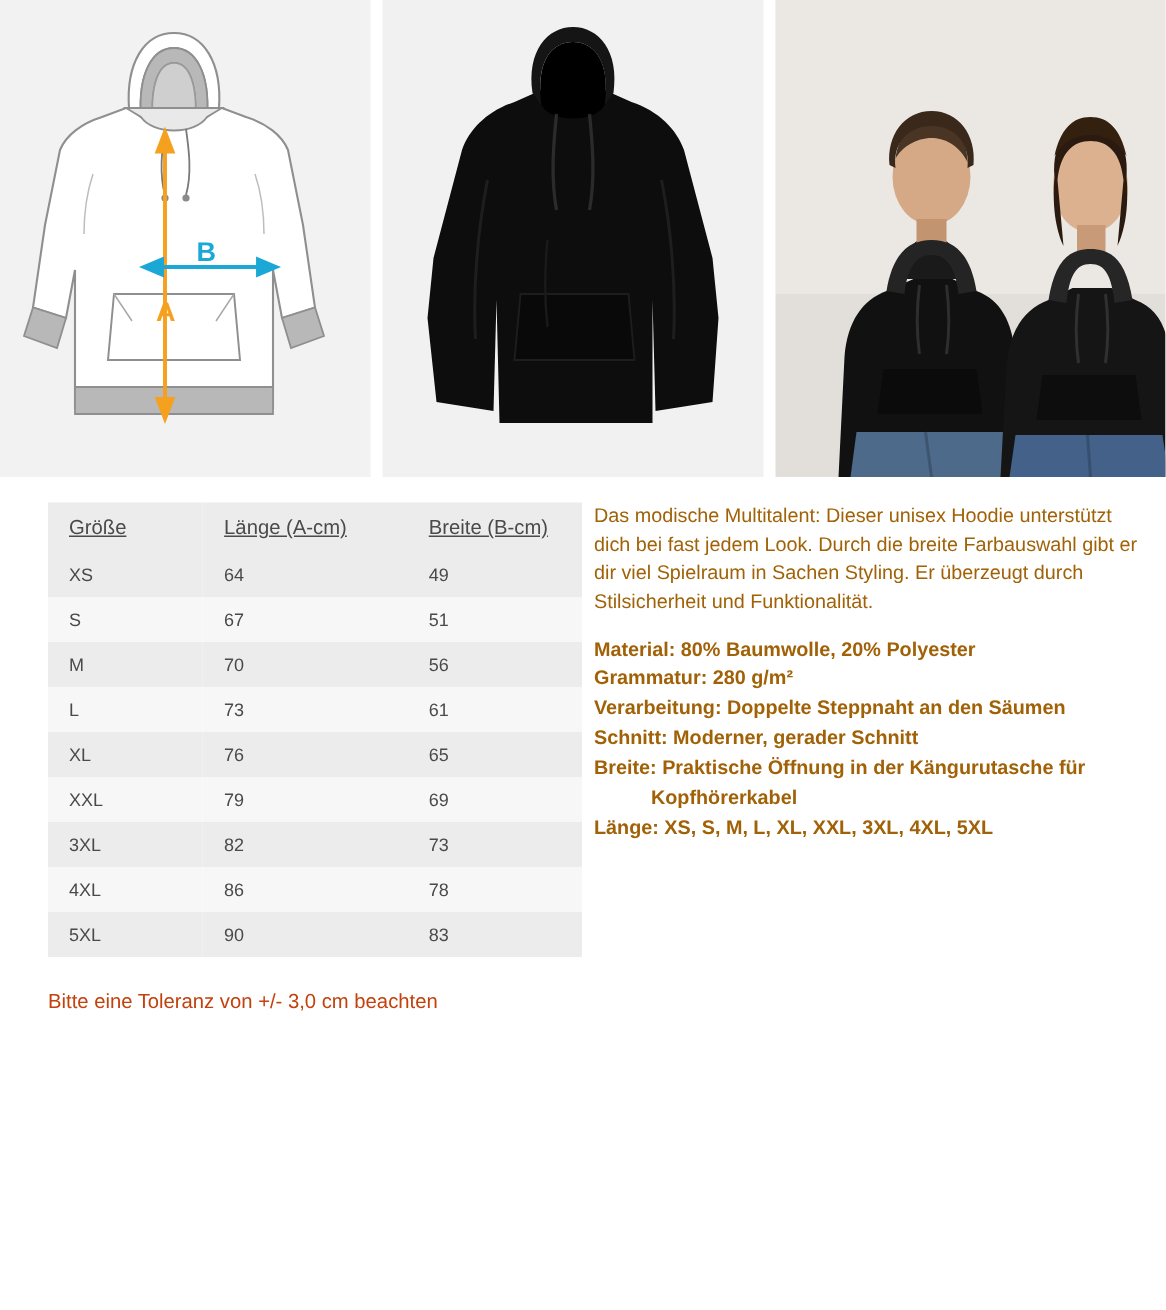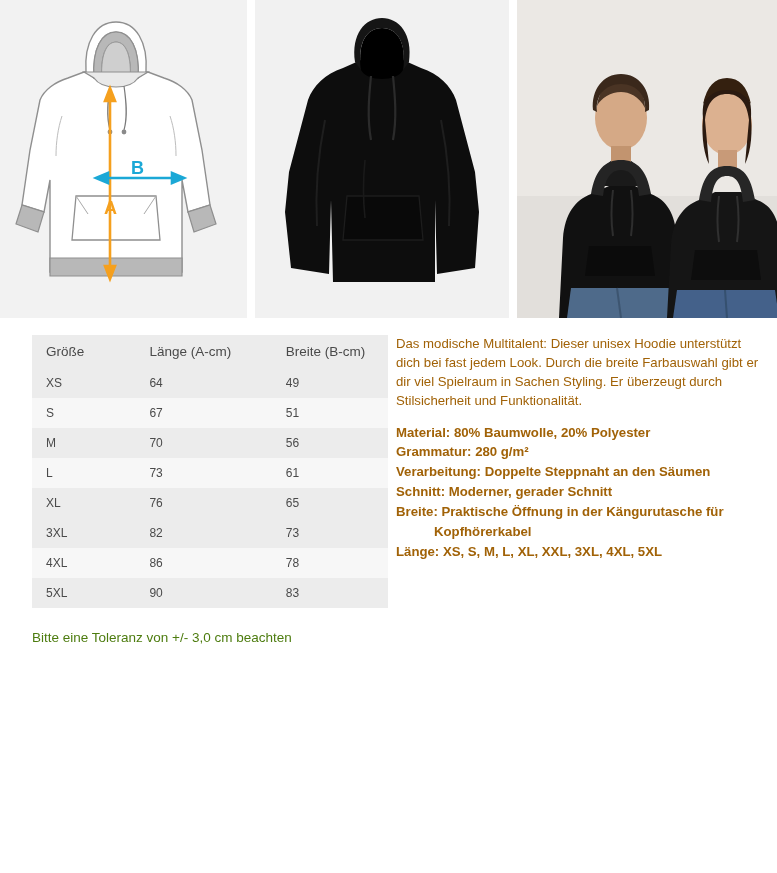--- a/index.html
+++ b/index.html
@@ -72,35 +72,36 @@
     font-size: 13.5px;
     color: #4a4a4a;
   }
   .size-table th {
     text-align: left;
     font-weight: normal;
     padding: 9px 0 9px 14px;
     background: #ececec;
     color: #4a4a4a;
     font-size: 13.5px;
+    text-decoration: underline;
   }
   .size-table td {
     padding: 8px 0 8px 14px;
     font-size: 12px;
   }
   .size-table tr.odd td { background: #ececec; }
   .size-table tr.even td { background: #f7f7f7; }
   .col-size { width: 100px; }
   .col-len { width: 140px; margin-top: 40px; }
   .col-wid { width: 116px; }
 
   .tolerance {
     margin: 22px 0 0 32px;
     font-size: 13.5px;
-    color: #4d7c0f;
+    color: #c2410c;
   }
 
   .desc {
     margin-left: 8px;
     width: 370px;
     font-size: 13.2px;
     line-height: 1.43;
     color: #a16207;
   }
   .desc p { margin: 0 0 13px 0; }
@@ -257,20 +258,25 @@
           </tr>
           <tr class="even">
             <td>L</td>
             <td>73</td>
             <td>61</td>
           </tr>
           <tr class="odd">
             <td>XL</td>
             <td>76</td>
             <td>65</td>
+          </tr>
+          <tr class="even">
+            <td>XXL</td>
+            <td>79</td>
+            <td>69</td>
           </tr>
           <tr class="odd">
             <td>3XL</td>
             <td>82</td>
             <td>73</td>
           </tr>
           <tr class="even">
             <td>4XL</td>
             <td>86</td>
             <td>78</td>

